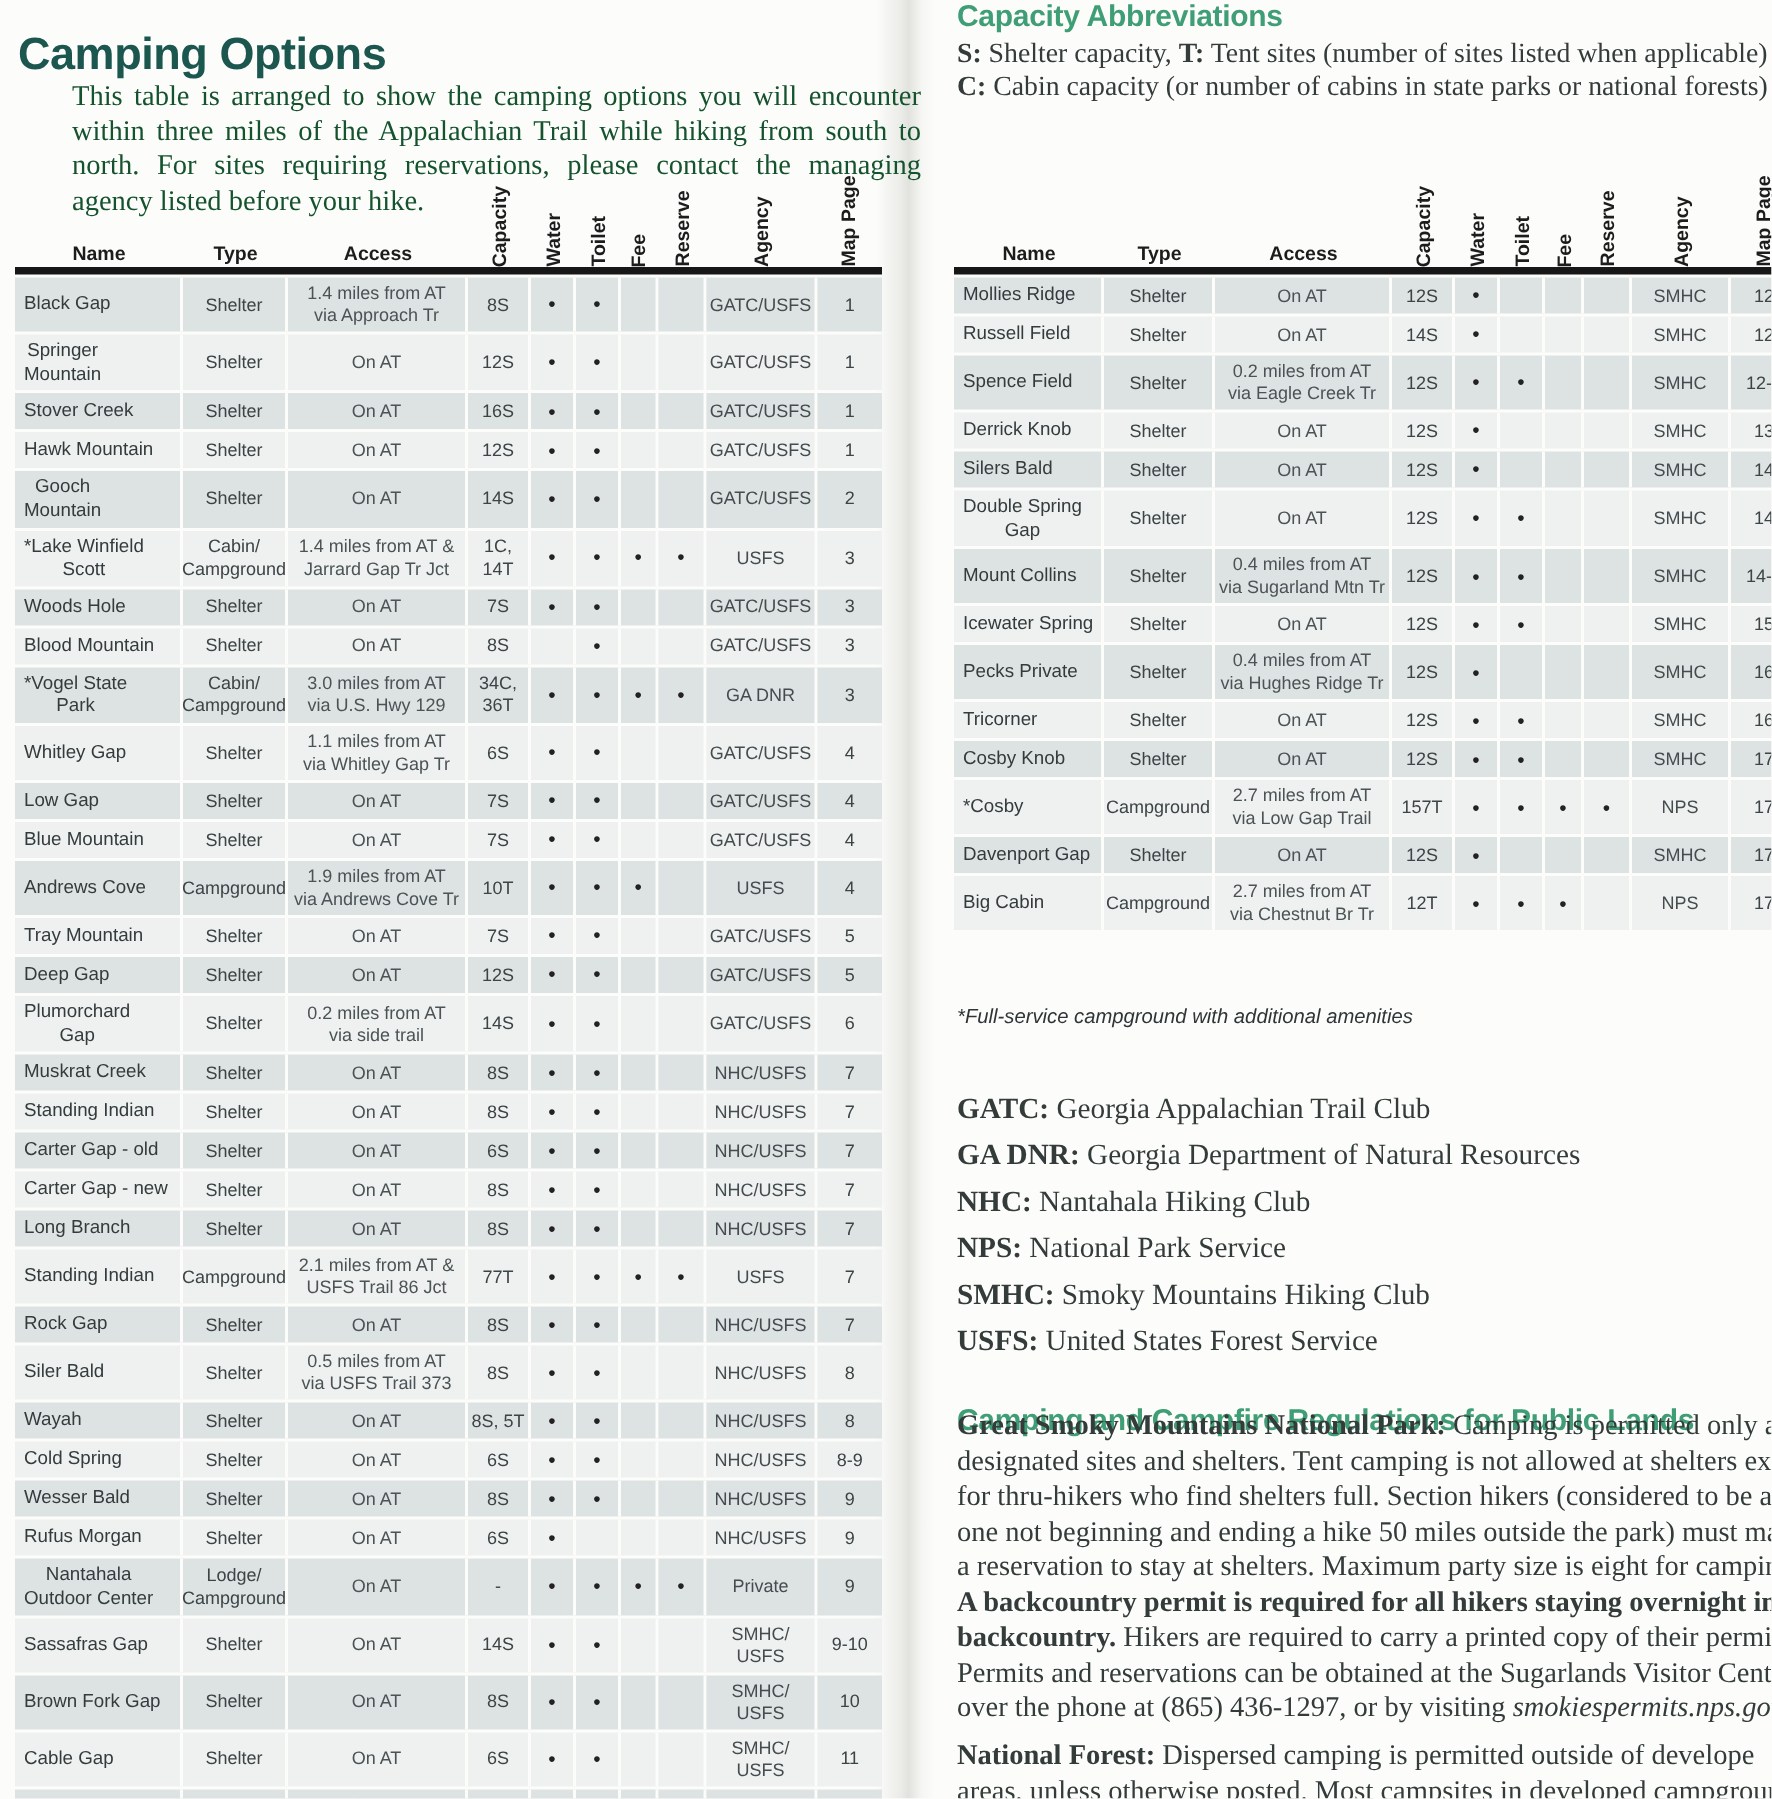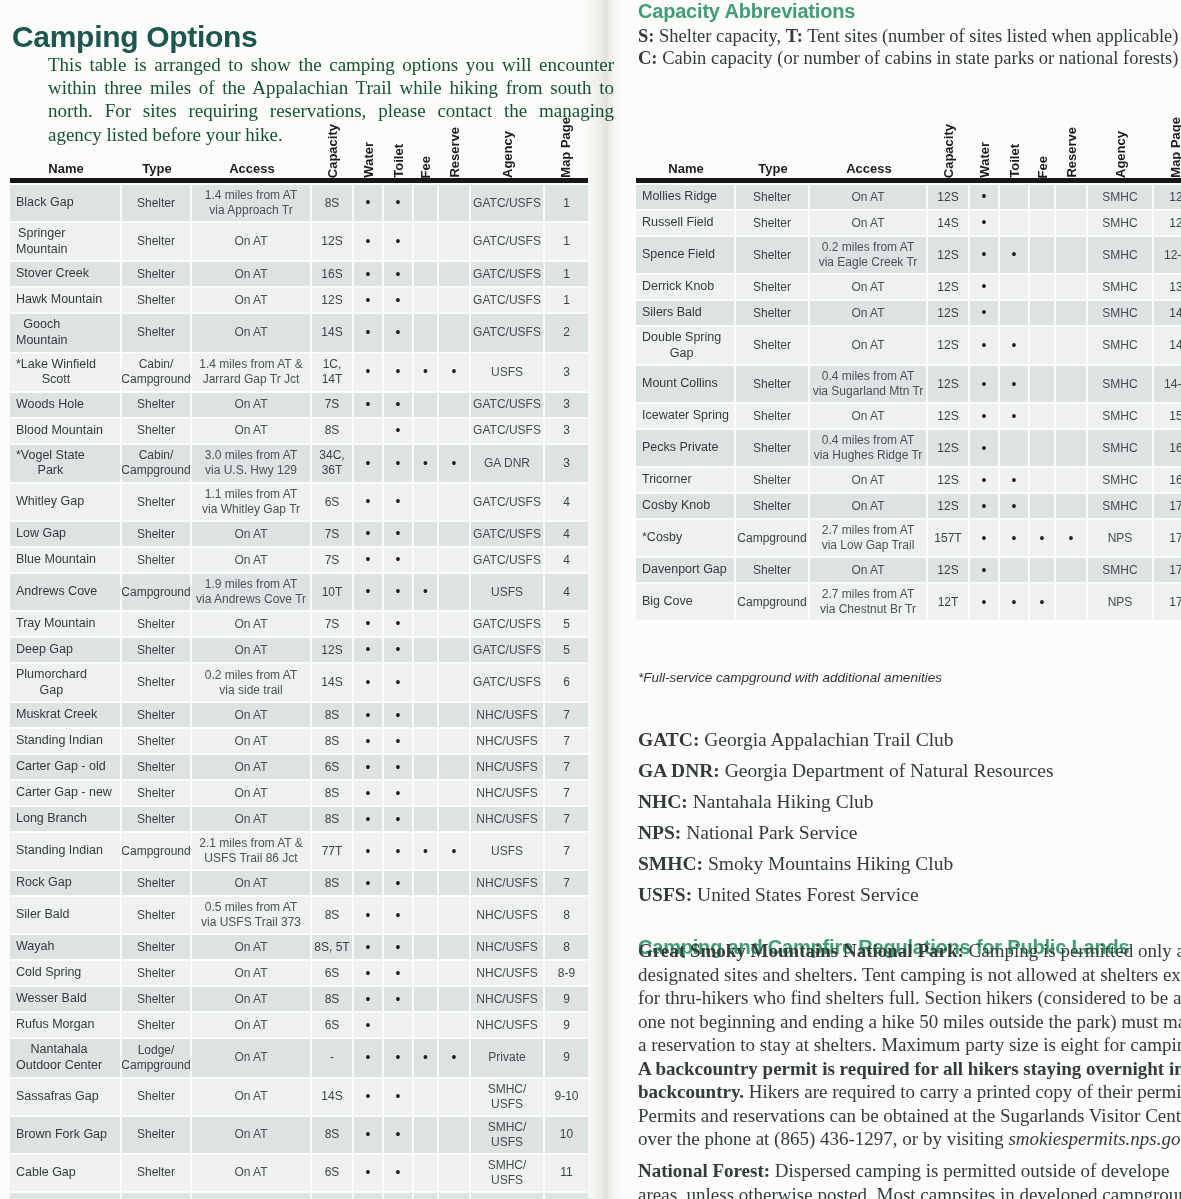--- a/index.html
+++ b/index.html
@@ -672,21 +672,21 @@
           <div class="c c-access" data-name="cell-access">On AT</div>
           <div class="c c-capacity" data-name="cell-capacity">12S</div>
           <div class="c c-water" data-name="water-dot-cell">•</div>
           <div class="c c-toilet" data-name="toilet-dot-cell"></div>
           <div class="c c-fee" data-name="fee-dot-cell"></div>
           <div class="c c-reserve" data-name="reserve-dot-cell"></div>
           <div class="c c-agency" data-name="cell-agency">SMHC</div>
           <div class="c c-map" data-name="cell-map">17</div>
         </div>
         <div class="row lt" data-name="table-row">
-          <div class="c c-name" data-name="cell-name">Big Cove</div>
+          <div class="c c-name" data-name="cell-name">Big Cabin</div>
           <div class="c c-type" data-name="cell-type">Campground</div>
           <div class="c c-access" data-name="cell-access">2.7 miles from AT
 via Chestnut Br Tr</div>
           <div class="c c-capacity" data-name="cell-capacity">12T</div>
           <div class="c c-water" data-name="water-dot-cell">•</div>
           <div class="c c-toilet" data-name="toilet-dot-cell">•</div>
           <div class="c c-fee" data-name="fee-dot-cell">•</div>
           <div class="c c-reserve" data-name="reserve-dot-cell"></div>
           <div class="c c-agency" data-name="cell-agency">NPS</div>
           <div class="c c-map" data-name="cell-map">17</div>

